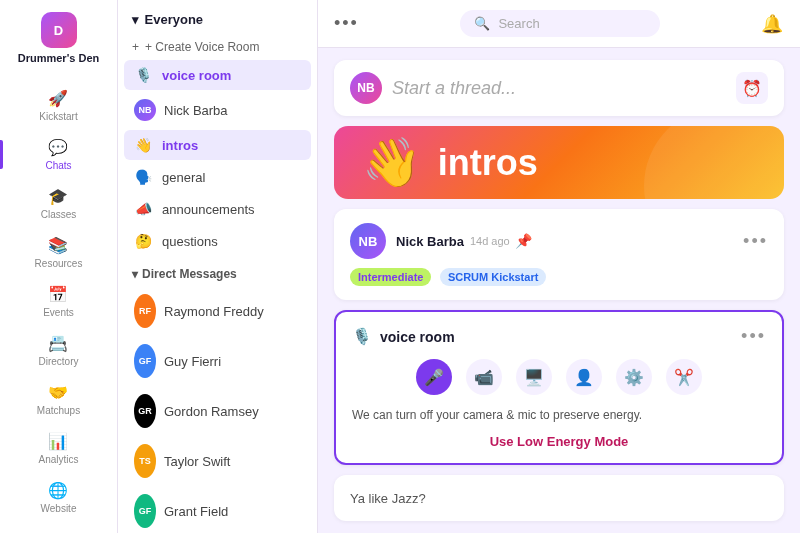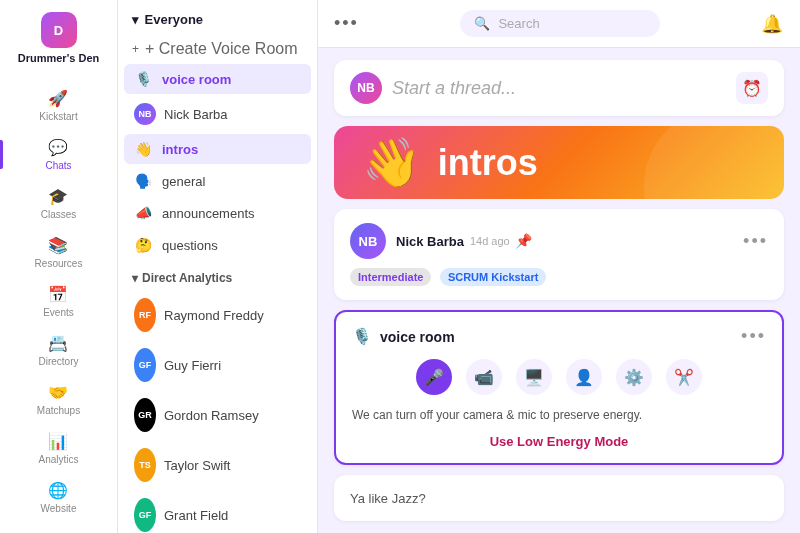--- a/index.html
+++ b/index.html
@@ -166,21 +166,21 @@
       color: #fff; font-size: 13px; font-weight: bold; flex-shrink: 0;
     }
     .post-meta { flex: 1; }
     .post-author { font-size: 13px; font-weight: 700; color: #1a1a2e; display: flex; align-items: center; gap: 6px; }
     .post-pin { font-size: 14px; }
     .post-more { color: #999; font-size: 18px; letter-spacing: 2px; cursor: pointer; }
     .tag {
       display: inline-flex; align-items: center; padding: 3px 8px;
       border-radius: 20px; font-size: 11px; font-weight: 600; margin-right: 4px;
     }
-    .tag-purple { background: #e5e5e5; color: #7c3aed; }
+    .tag-purple { background: #bef264; color: #7c3aed; }
     .tag-blue { background: #dbeafe; color: #2563eb; }
 
     
     .voice-card {
       background: #fff; border-radius: 12px; padding: 14px 16px;
       box-shadow: 0 1px 4px rgba(0,0,0,0.06);
       border: 2px solid #7c3aed;
     }
     .voice-card-header {
       display: flex; align-items: center; justify-content: space-between; margin-bottom: 12px;
@@ -268,21 +268,21 @@
 
 </div>
 
 <div class="sidebar-channels">
   <div class="channels-header">
     <span>▾</span>
     <span>Everyone</span>
   </div>
   <div class="channel-create">
     <span>+</span>
-    <span style="font-size:16px;">+ Create Voice Room</span>
+    <span style="font-size:12px;">+ Create Voice Room</span>
   </div>
 
   <div class="channel-item active">
     <span class="channel-icon">🎙️</span>
     <span>voice room</span>
   </div>
 
   <div class="channel-item">
     <div class="avatar-sm" style="background:linear-gradient(135deg,#6366f1,#a855f7);">NB</div>
     <span>Nick Barba</span>
@@ -303,21 +303,21 @@
     <span>announcements</span>
   </div>
 
   <div class="channel-item">
     <span class="channel-icon">🤔</span>
     <span>questions</span>
   </div>
 
   <div class="section-header">
     <span>▾</span>
-    <span>Direct Analytics</span>
+    <span>Direct Messages</span>
   </div>
 
   <div class="channel-item">
     <div class="dm-avatar" style="background:#f97316;">RF</div>
     <span>Raymond Freddy</span>
   </div>
   <div class="channel-item">
     <div class="dm-avatar" style="background:#3b82f6;">GF</div>
     <span>Guy Fierri</span>
   </div>

